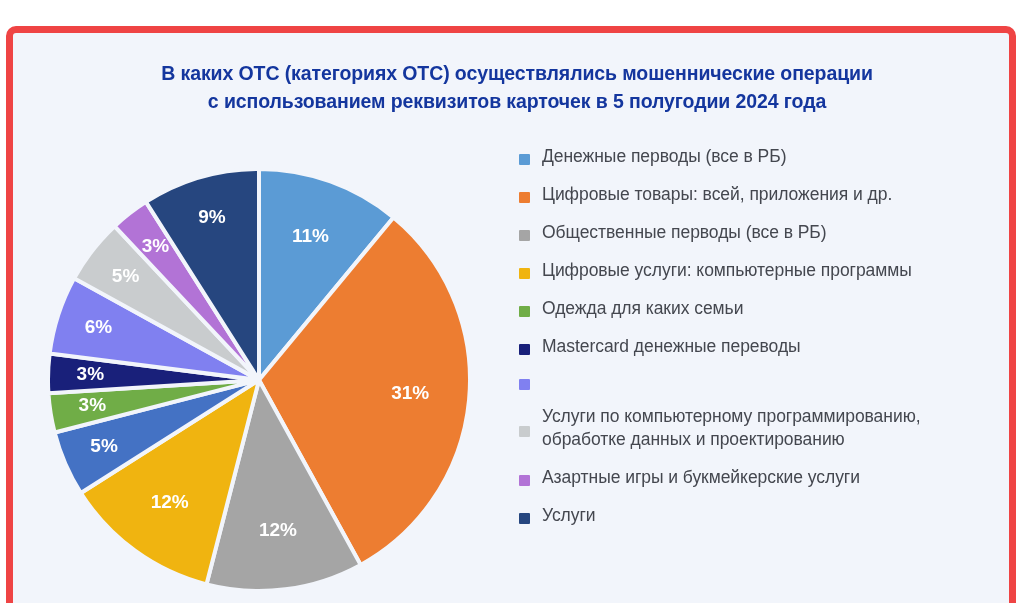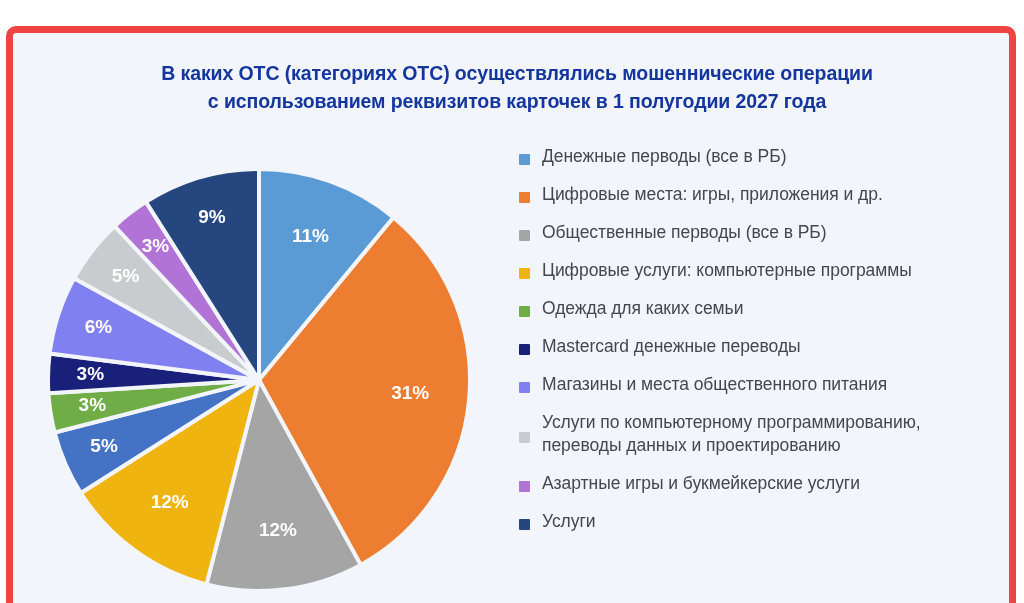--- a/index.html
+++ b/index.html
@@ -84,21 +84,21 @@
   }
   .legend-label .l2 { display: block; }
 </style>
 </head>
 <body>
 
 <div id="card">
 
   <div id="chart-title">
     <span class="line">В каких ОТС (категориях ОТС) осуществлялись мошеннические операции</span>
-    <span class="line">с использованием реквизитов карточек в 1 полугодии 2027 года</span>
+    <span class="line">с использованием реквизитов карточек в 5 полугодии 2024 года</span>
   </div>
 
   <div id="pie-area">
     <svg id="pie-svg" width="460" height="460" viewBox="0 0 460 460">
       <g id="pie-slices">
           <path d="M 228 227 L 228 16 A 211 211 0 0 1 362.4964618369736 64.42170577430849 Z" fill="#5b9bd5" stroke="#f2f5fb" stroke-width="4" stroke-linejoin="round"></path>
           <path d="M 228 227 L 362.4964618369736 64.42170577430849 A 211 211 0 0 1 329.65002523546195 411.9007094892552 Z" fill="#ed7d31" stroke="#f2f5fb" stroke-width="4" stroke-linejoin="round"></path>
           <path d="M 228 227 L 329.65002523546195 411.9007094892552 A 211 211 0 0 1 175.52643380821567 431.3710469981412 Z" fill="#a5a5a5" stroke="#f2f5fb" stroke-width="4" stroke-linejoin="round"></path>
           <path d="M 228 227 L 175.52643380821567 431.3710469981412 A 211 211 0 0 1 49.84680771907483 340.0594537405683 Z" fill="#f0b410" stroke="#f2f5fb" stroke-width="4" stroke-linejoin="round"></path>
           <path d="M 228 227 L 49.84680771907483 340.0594537405683 A 211 211 0 0 1 23.628953001858832 279.47356619178436 Z" fill="#4472c4" stroke="#f2f5fb" stroke-width="4" stroke-linejoin="round"></path>
@@ -125,45 +125,44 @@
     </svg>
   </div>
 
   <div id="legend">
       <div class="legend-item">
         <span class="legend-swatch" style="background: rgb(91, 155, 213);"></span>
         <span class="legend-label">Денежные перводы (все в РБ)</span>
       </div>
       <div class="legend-item">
         <span class="legend-swatch" style="background: rgb(237, 125, 49);"></span>
-        <span class="legend-label">Цифровые места: игры, приложения и др.</span>
+        <span class="legend-label">Цифровые товары: всей, приложения и др.</span>
       </div>
       <div class="legend-item">
         <span class="legend-swatch" style="background: rgb(165, 165, 165);"></span>
         <span class="legend-label">Общественные перводы (все в РБ)</span>
       </div>
       <div class="legend-item">
         <span class="legend-swatch" style="background: rgb(240, 180, 16);"></span>
         <span class="legend-label">Цифровые услуги: компьютерные программы</span>
       </div>
       <div class="legend-item">
         <span class="legend-swatch" style="background: rgb(112, 173, 71);"></span>
         <span class="legend-label">Одежда для каких семьи</span>
       </div>
       <div class="legend-item">
         <span class="legend-swatch" style="background: rgb(25, 32, 122);"></span>
         <span class="legend-label">Mastercard денежные переводы</span>
       </div>
       <div class="legend-item">
         <span class="legend-swatch" style="background: rgb(128, 128, 240);"></span>
-        <span class="legend-label">Магазины и места общественного питания</span>
       </div>
       <div class="legend-item">
         <span class="legend-swatch" style="background: rgb(201, 204, 206);"></span>
-        <span class="legend-label">Услуги по компьютерному программированию,<span class="l2">переводы данных и проектированию</span></span>
+        <span class="legend-label">Услуги по компьютерному программированию,<span class="l2">обработке данных и проектированию</span></span>
       </div>
       <div class="legend-item">
         <span class="legend-swatch" style="background: rgb(178, 115, 214);"></span>
         <span class="legend-label">Азартные игры и букмейкерские услуги</span>
       </div>
       <div class="legend-item">
         <span class="legend-swatch" style="background: rgb(38, 70, 127);"></span>
         <span class="legend-label">Услуги</span>
       </div>
     </div>

